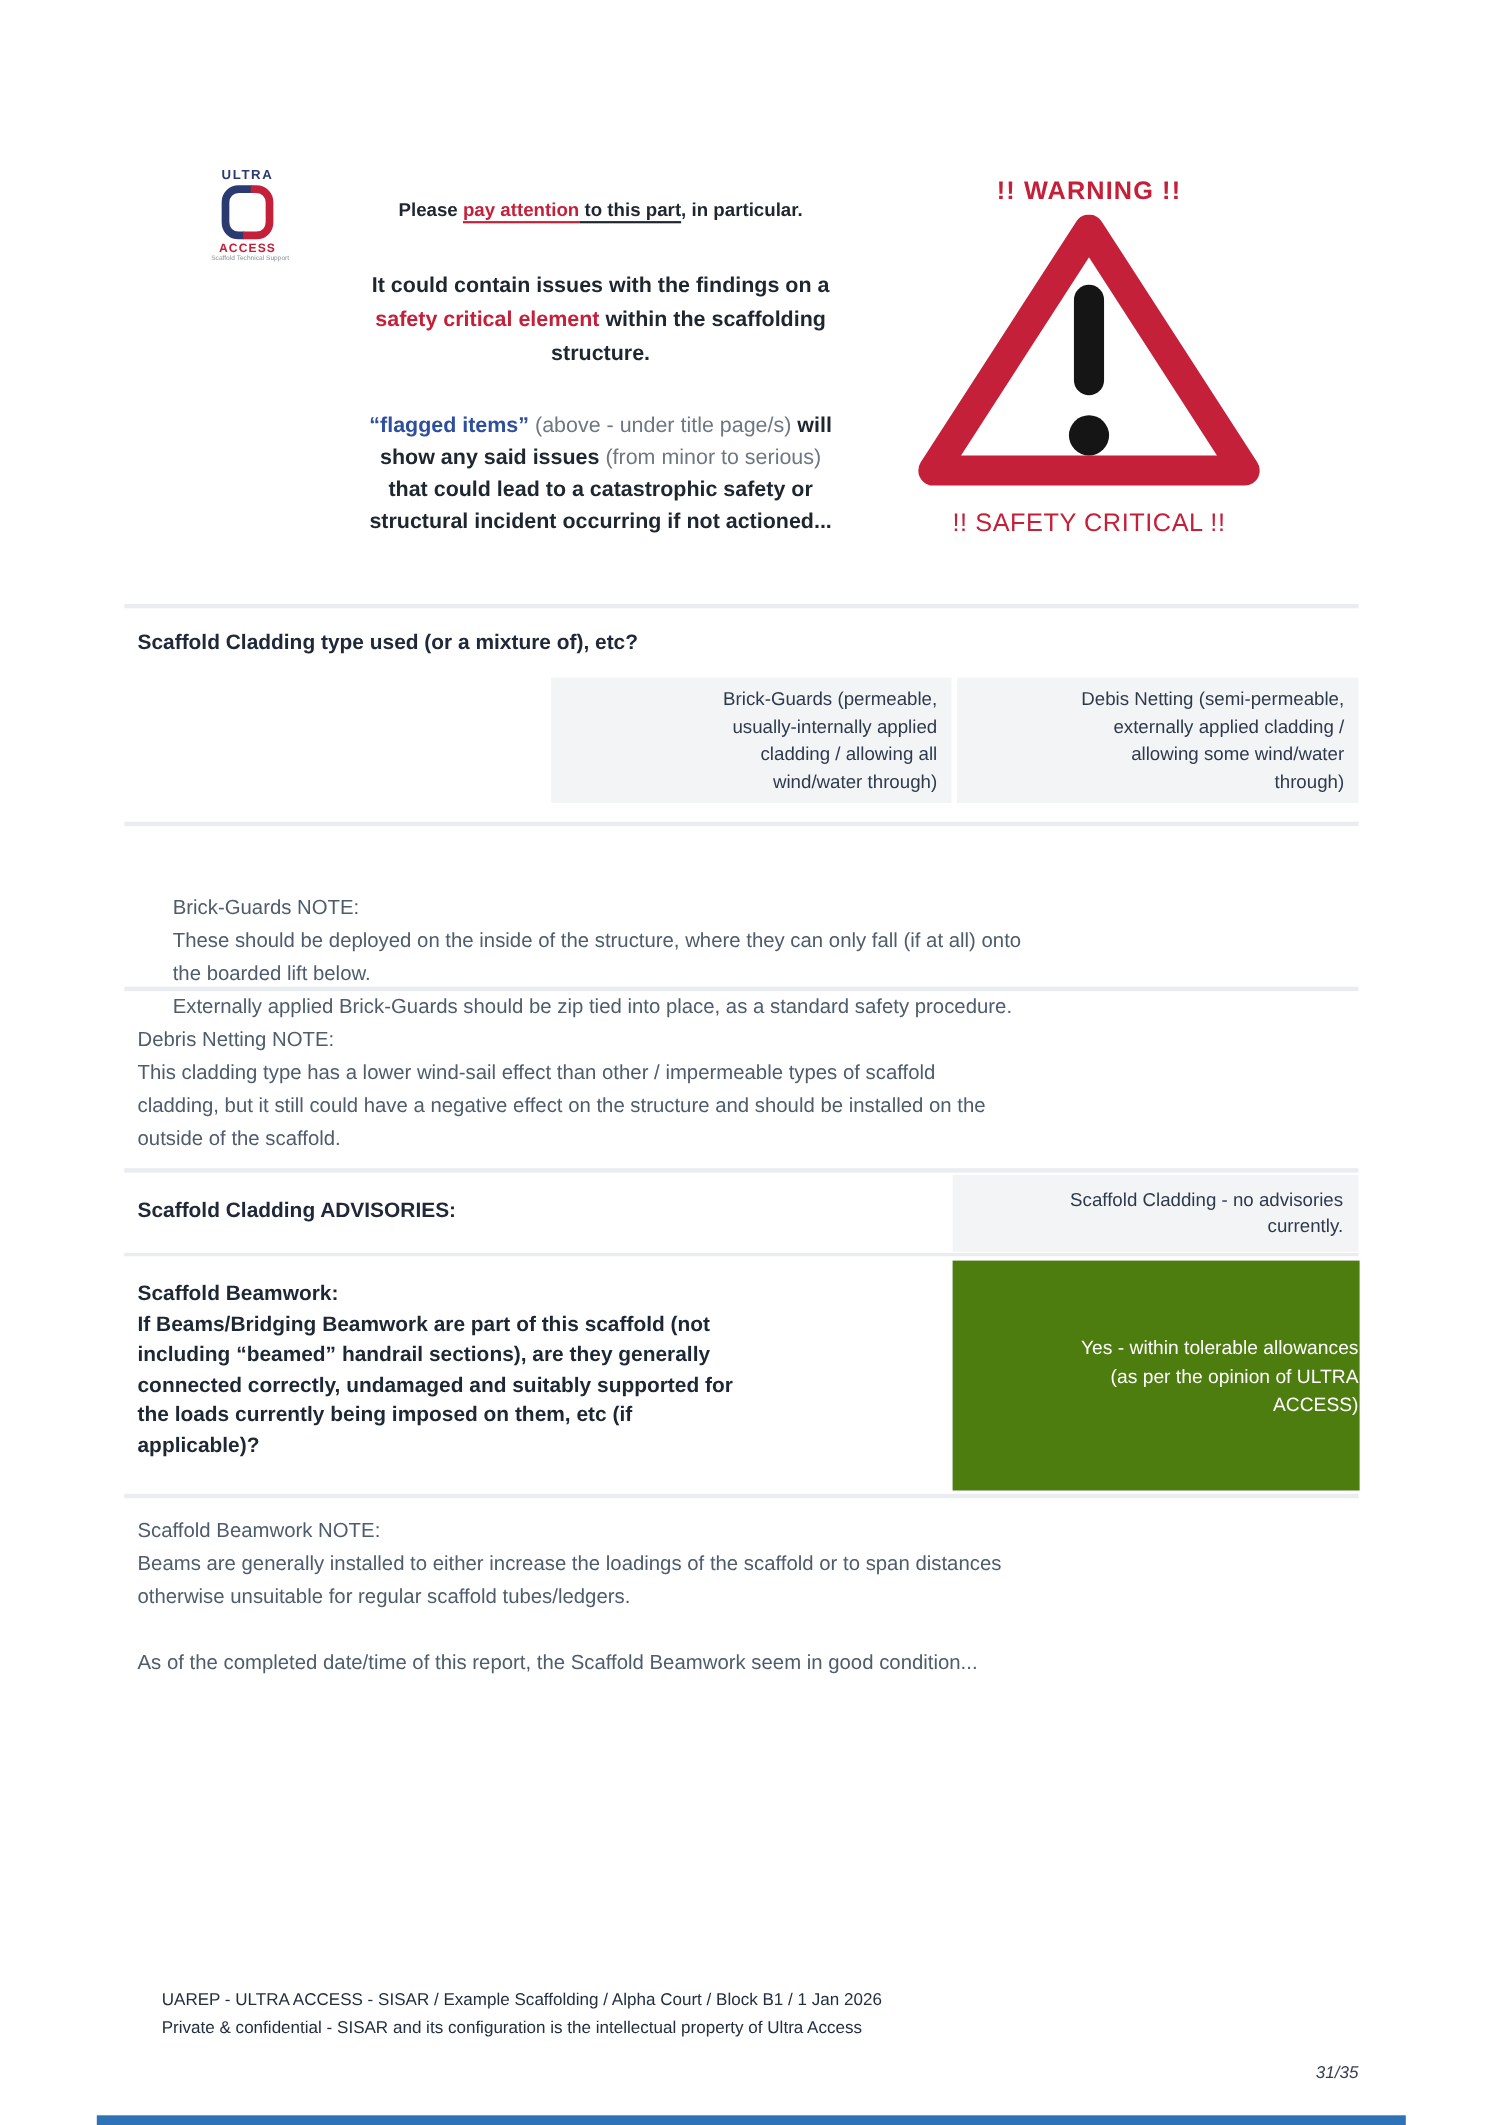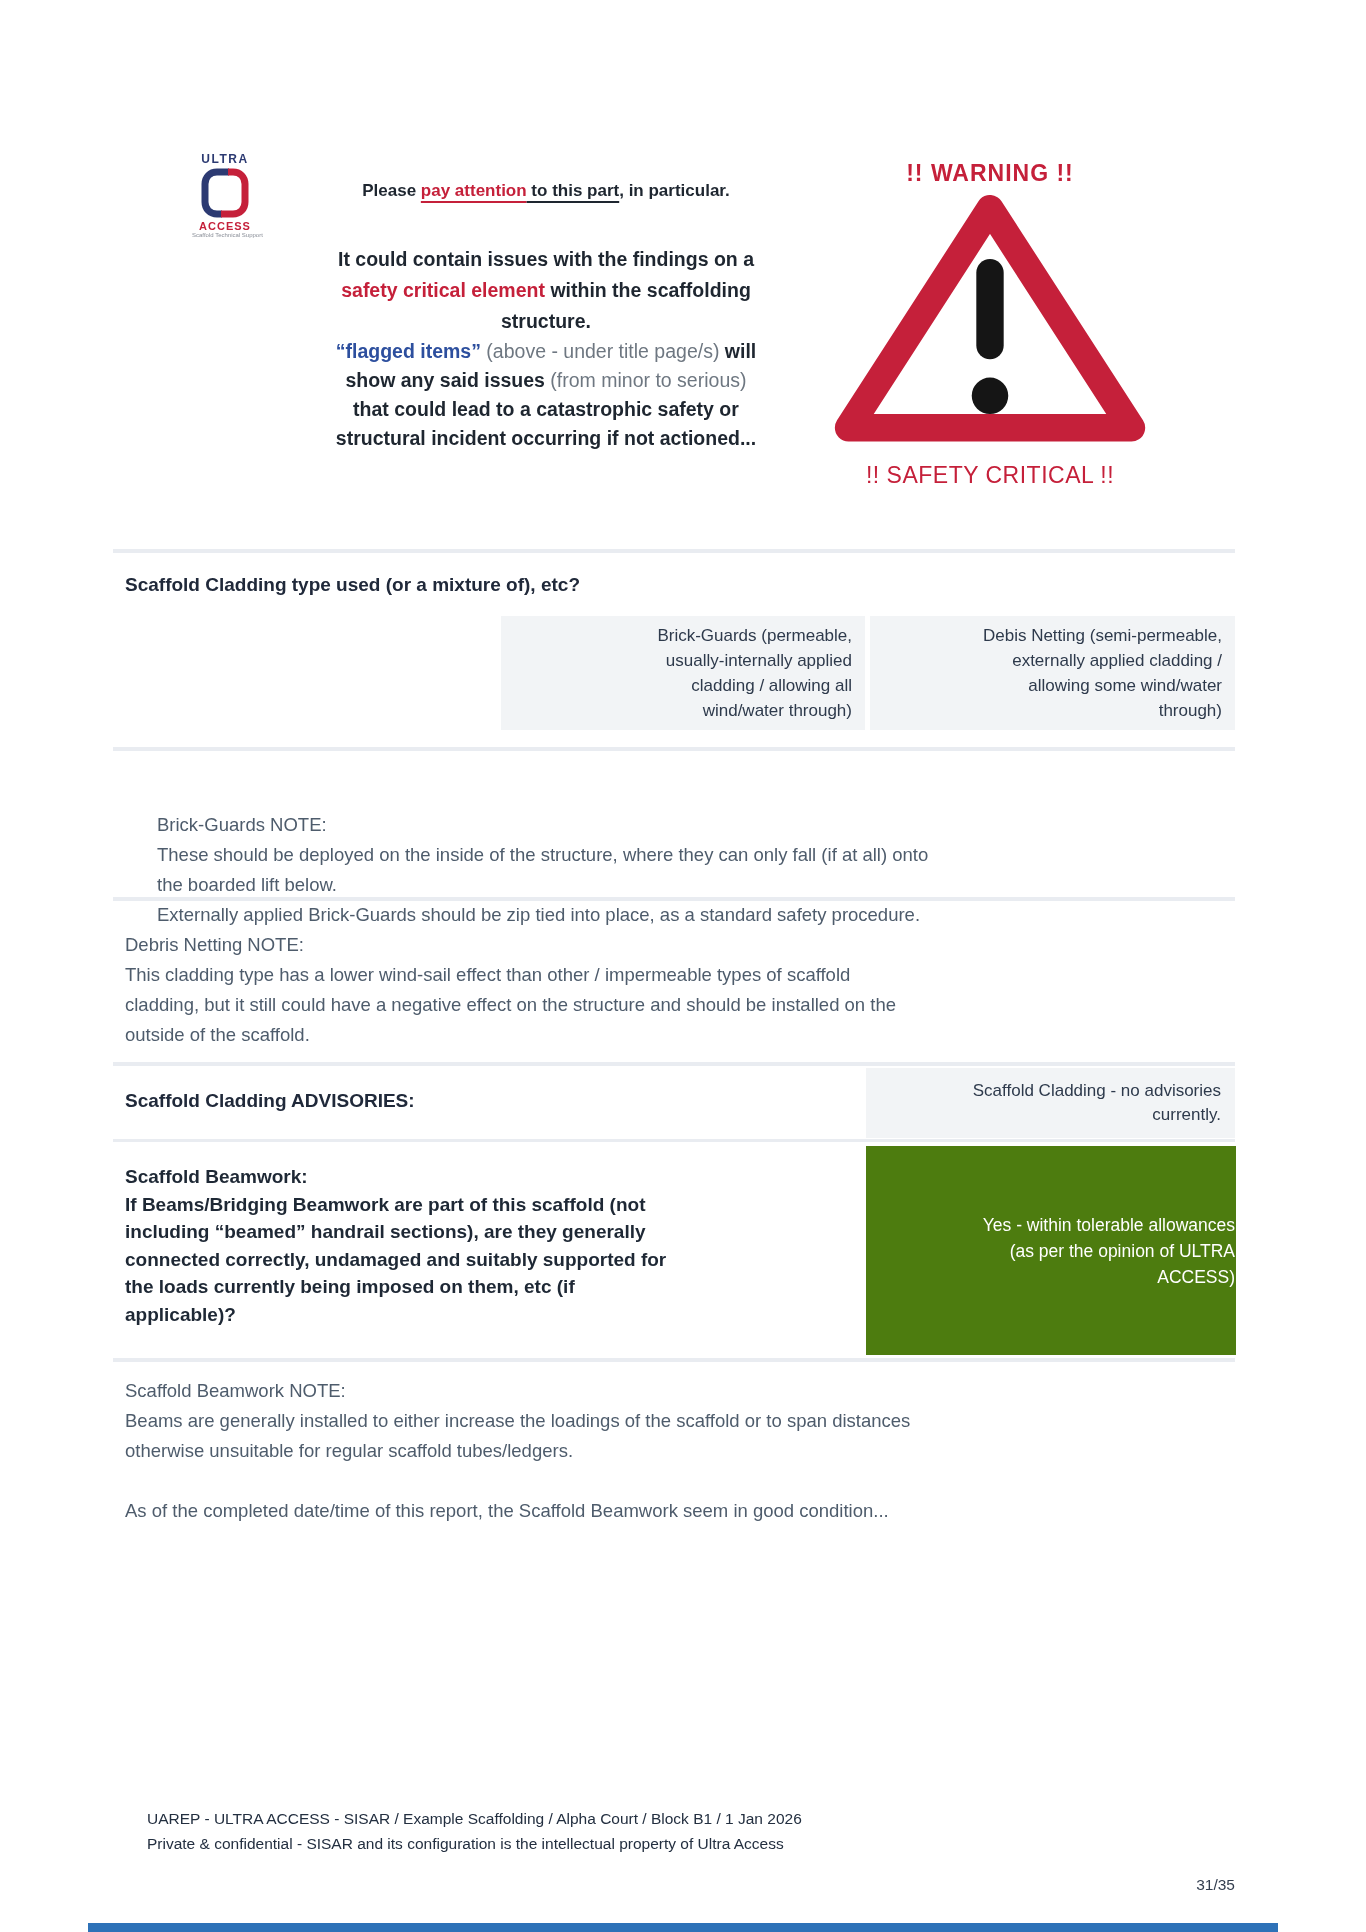--- a/index.html
+++ b/index.html
@@ -10,21 +10,21 @@
   
   .logo-block { position:absolute; left:192px; top:152px; width:66px; text-align:center; }
   .logo-top { font-size:12px; font-weight:bold; letter-spacing:1.5px; color:#2c3a72; }
   .logo-mark { display:block; margin:1px auto; }
   .logo-bottom { font-size:11px; font-weight:bold; letter-spacing:1px; color:#c5203a; }
   .logo-tagline { font-size:6px; color:#8a8f98; white-space:nowrap; }
 
   .attn-block { position:absolute; left:286px; top:176px; width:520px; text-align:center; color:#1e2630; }
   .attn-line1 { font-size:17px; font-weight:bold; line-height:30px; }
   .attn-para2 { margin-top:38px; font-size:19.5px; font-weight:bold; line-height:31px; }
-  .attn-para3 { font-size:19.5px; font-weight:bold; line-height:29px; }
+  .attn-para3 { margin-top:36px; font-size:19.5px; font-weight:bold; line-height:29px; }
   .red-text { color:#c5203a; }
   .u-red { color:#c5203a; text-decoration:underline; text-decoration-color:#c5203a; text-decoration-thickness:2px; text-underline-offset:5px; }
   .u-dark { text-decoration:underline; text-decoration-color:#1e2630; text-decoration-thickness:2px; text-underline-offset:5px; }
   .blue-text { color:#2d4f9e; }
   .gray-text { color:#6e7781; font-weight:normal; }
 
   .warn-block { position:absolute; left:815px; top:160px; width:350px; text-align:center; color:#c5203a; }
   .warn-title { font-size:23px; font-weight:bold; letter-spacing:1px; }
   .warn-svg { display:block; margin:8px auto 0 auto; }
   .warn-subtitle { margin-top:16px; font-size:23px; font-weight:normal; letter-spacing:0.5px; }
@@ -42,21 +42,21 @@
                   color:#2e3a4c; font-size:17px; line-height:24px; text-align:right; white-space:pre-line;
                   display:flex; align-items:center; justify-content:flex-end; padding:0 14px; }
   .question { position:absolute; left:125px; top:1163px; width:745px; font-size:19px; font-weight:bold;
               line-height:27.5px; color:#1e2835; white-space:pre-line; }
   .green-box { position:absolute; left:866px; top:1146px; width:370px; height:209px; background:#4d7c0f;
                color:#ffffff; font-size:17.5px; line-height:26px; text-align:right; white-space:pre-line;
                display:flex; align-items:center; justify-content:flex-end; padding:0 1px; }
 
   
   .footer { position:absolute; left:147px; top:1806px; font-size:15.5px; line-height:25px; color:#232f40; }
-  .page-number { position:absolute; right:131px; top:1876px; font-size:15.5px; color:#333e4f; }
+  .page-number { position:absolute; right:131px; top:1876px; font-size:15.5px; color:#333e4f;font-style:italic; }
   .bottom-bar { position:absolute; left:88px; bottom:0; width:1190px; height:9px; background:#2e72b8; }
 </style>
 </head>
 <body>
 
 <div class="page">
 
   <div class="logo-block">
     <div class="logo-top">ULTRA</div>
     <svg class="logo-mark" width="50" height="52" viewBox="0 0 100 104">

